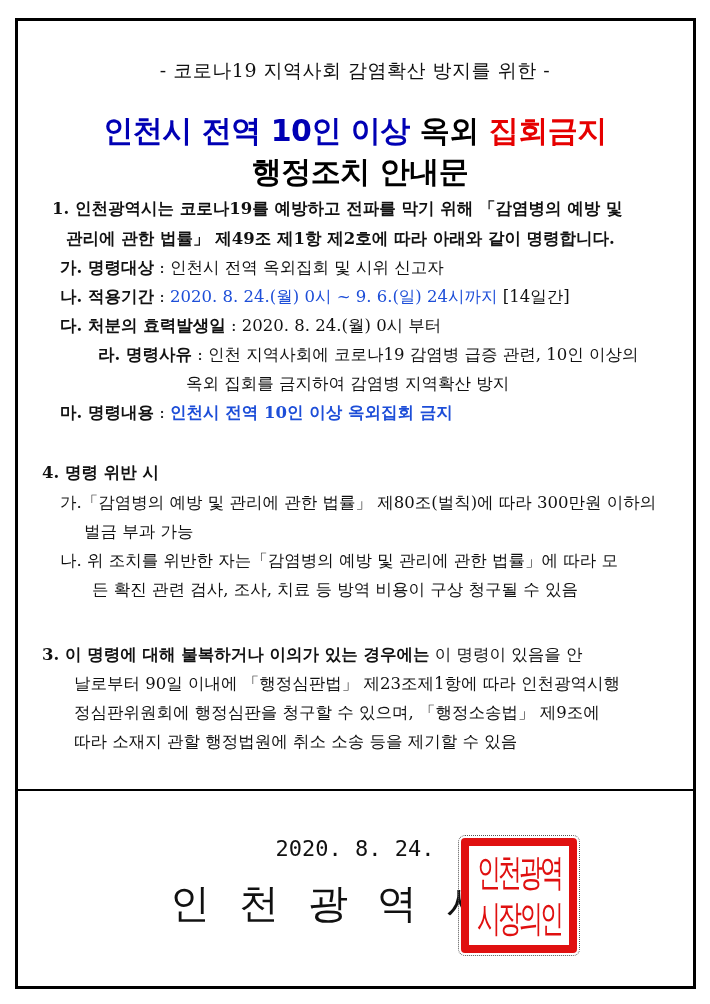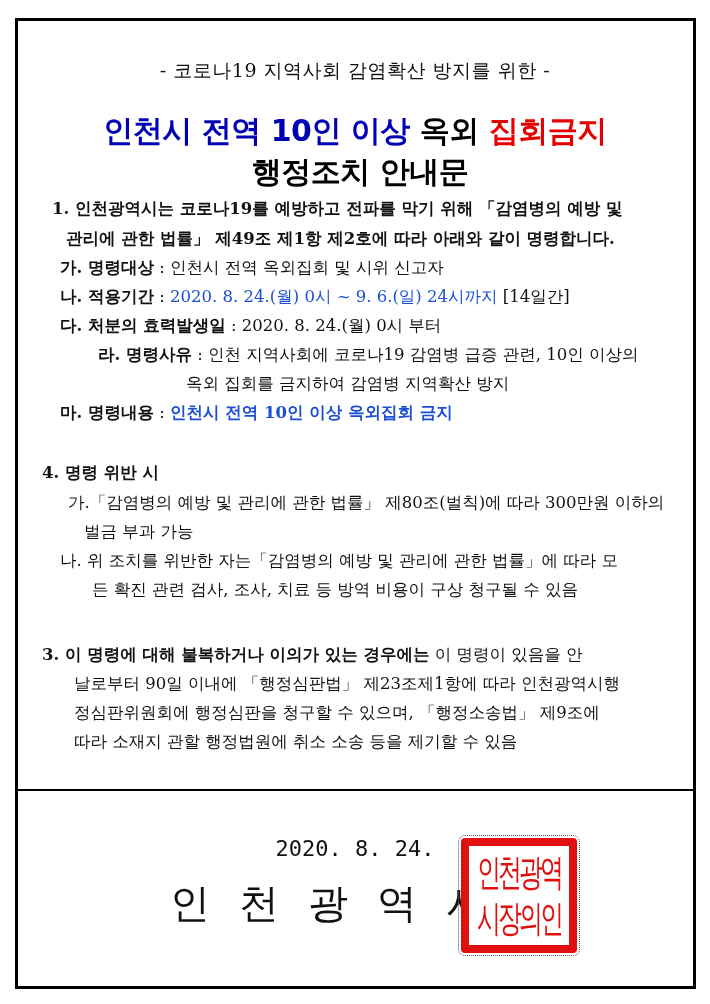--- a/index.html
+++ b/index.html
@@ -57,21 +57,21 @@
 </div>
 <div class="line" style="left:60px; top:345px;margin-left:38px;">
   <span class="b">라. 명령사유</span><span style="white-space:pre"> : </span><span>인천 지역사회에 코로나19 감염병 급증 관련, 10인 이상의</span>
 </div>
 <div class="line" style="left:186px; top:374px;">옥외 집회를 금지하여 감염병 지역확산 방지</div>
 <div class="line" style="left:60px; top:403px;">
   <span class="b">마. 명령내용</span><span style="white-space:pre"> : </span><span class="rt b">인천시 전역 10인 이상 옥외집회 금지</span>
 </div>
 
 <div class="line b" style="left:42px; top:463px;">4. 명령 위반 시</div>
-<div class="line" style="left:60px; top:493px;margin-left:8px;">가.「감염병의 예방 및 관리에 관한 법률」 제80조(벌칙)에 따라 300만원 이하의</div>
+<div class="line" style="left:60px; top:493px;">가.「감염병의 예방 및 관리에 관한 법률」 제80조(벌칙)에 따라 300만원 이하의</div>
 <div class="line" style="left:84px; top:522px;text-align:center;">벌금 부과 가능</div>
 <div class="line" style="left:60px; top:551px;">나. 위 조치를 위반한 자는「감염병의 예방 및 관리에 관한 법률」에 따라 모</div>
 <div class="line" style="left:92px; top:580px;">든 확진 관련 검사, 조사, 치료 등 방역 비용이 구상 청구될 수 있음</div>
 
 <div class="line" style="left:42px; top:645px;">
   <span class="b">3. 이 명령에 대해 불복하거나 이의가 있는 경우에는</span><span style="white-space:pre"> 이 명령이 있음을 안</span>
 </div>
 <div class="line" style="left:74px; top:674px;">날로부터 90일 이내에 「행정심판법」 제23조제1항에 따라 인천광역시행</div>
 <div class="line" style="left:74px; top:703px;">정심판위원회에 행정심판을 청구할 수 있으며, 「행정소송법」 제9조에</div>
 <div class="line" style="left:74px; top:732px;">따라 소재지 관할 행정법원에 취소 소송 등을 제기할 수 있음</div>

